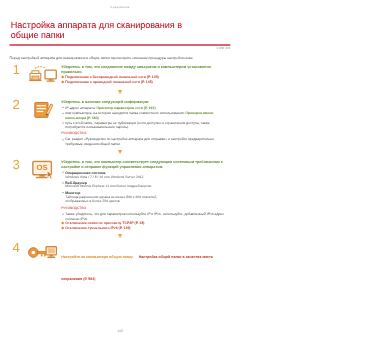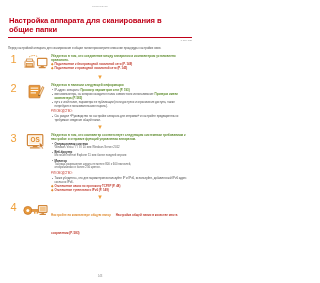--- a/index.html
+++ b/index.html
@@ -21,21 +21,21 @@
     text-align:center;
     font-size:2.4px;
     color:#9a9a9a;
     letter-spacing:.2px;
     padding-top:5px;
     height:6px;
   }
   .title{
     color:#c00018;
     font-size:7.6px;
-    font-weight:bold;
+    font-weight:normal;
     line-height:9.4px;
     letter-spacing:-.05px;
     margin-top:5px;
     padding-left:1px;
     max-width:160px;
   }
   .titlerule{
     border-bottom:.8px solid #c00018;
     margin-top:2.2px;
   }

